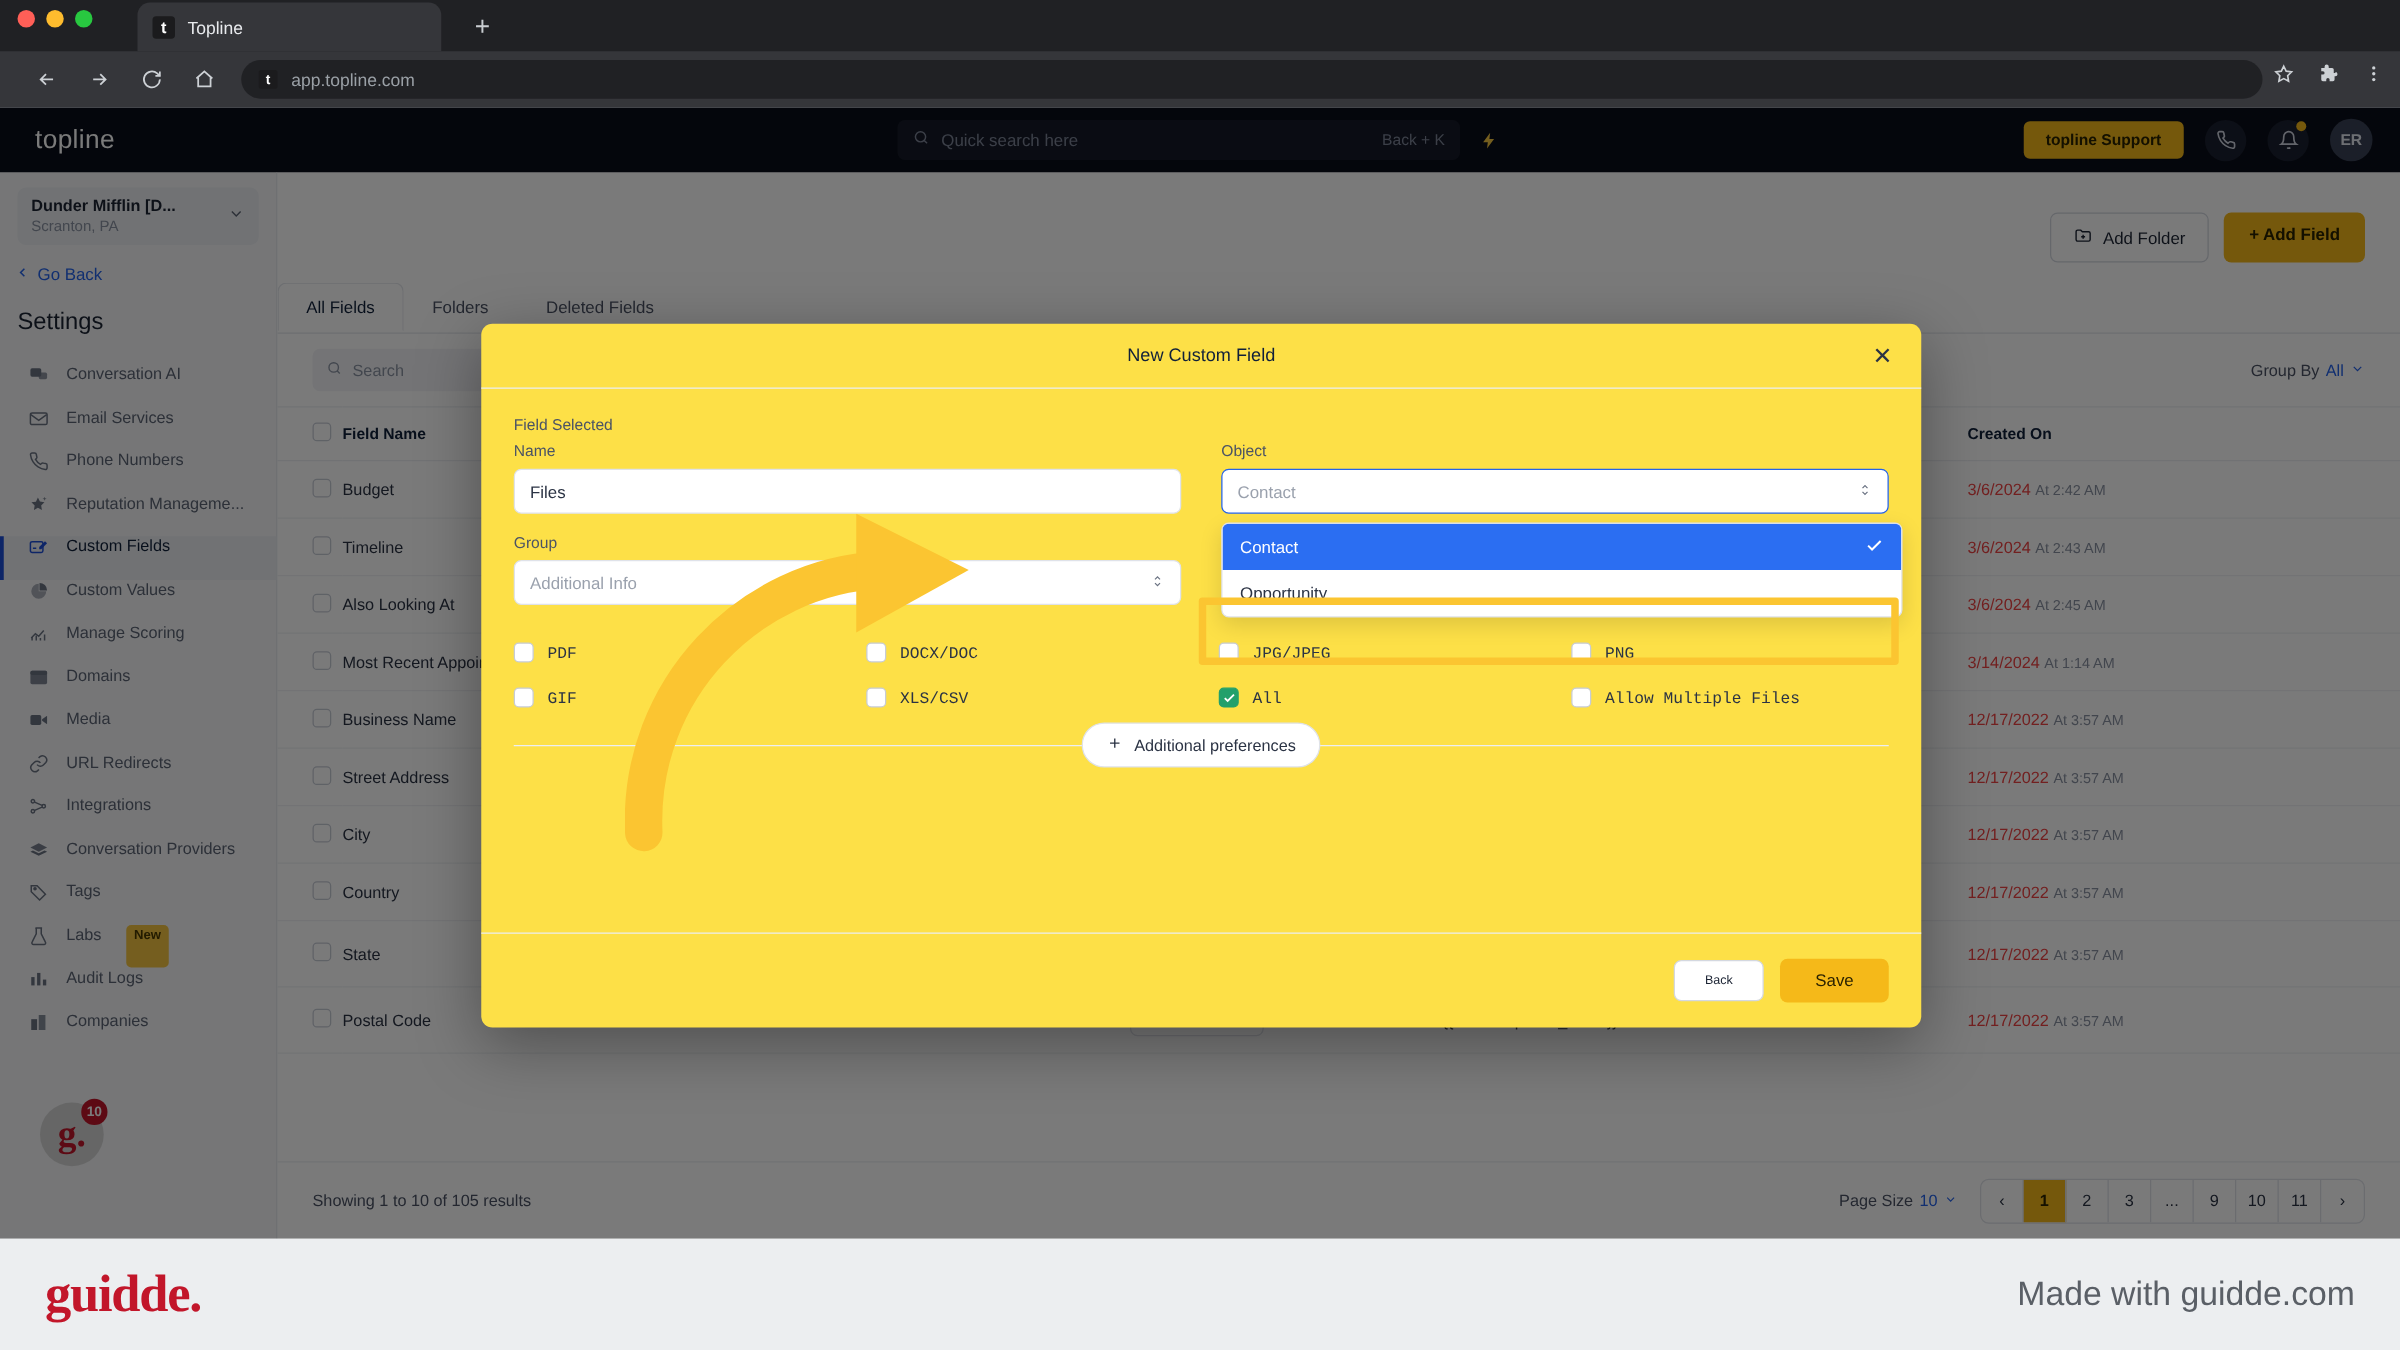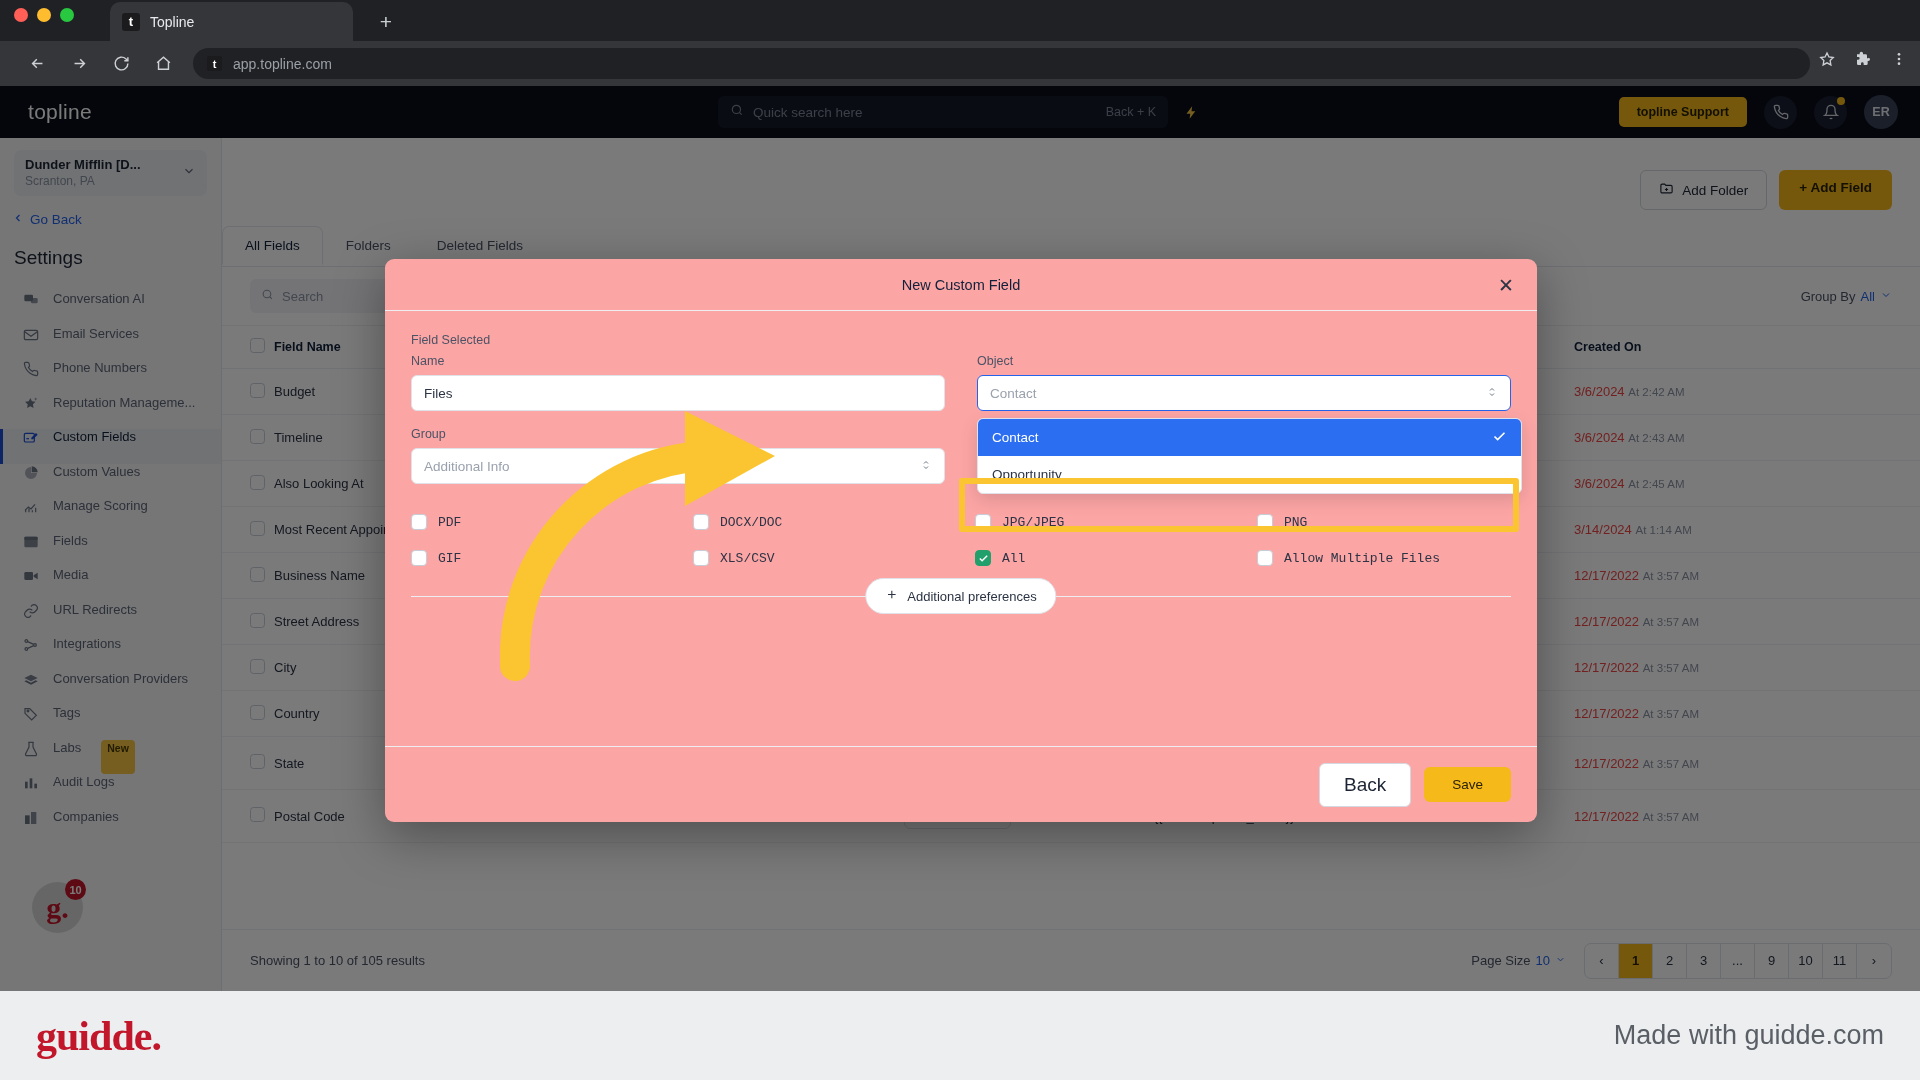--- a/index.html
+++ b/index.html
@@ -127,21 +127,21 @@
   .pagesize .v { color:#2563eb; }
   .pages { display:flex; border:1px solid #dfe2e9; border-radius:7px; overflow:hidden; }
   .pg { min-width:34px; height:34px; display:flex; align-items:center; justify-content:center; font-size:13px; color:#2b3344; border-right:1px solid #dfe2e9; }
   .pg:last-child { border-right:none; }
   .pg.cur { background:#f5b919; color:#2b2200; font-weight:600; }
 
   
   .scrim { position:absolute; left:0; top:86px; width:1920px; height:905px; background:rgba(0,0,0,.52); }
   .modal {
     position:absolute; left:385px; top:259px; width:1152px; height:563px;
-    background:#fca5a5; border-radius:9px; box-shadow:0 14px 50px rgba(0,0,0,.35);
+    background:#fde047; border-radius:9px; box-shadow:0 14px 50px rgba(0,0,0,.35);
   }
   .modal-head { height:52px; display:flex; align-items:center; justify-content:center; position:relative; border-bottom:1px solid #eceef2; }
   .modal-title { font-size:14.5px; color:#10203a; font-weight:500; }
   .modal-x { position:absolute; right:20px; top:15px; width:22px; height:22px; color:#2b3344; display:flex; align-items:center; justify-content:center; font-size:19px; }
   .modal-body { padding:22px 26px 0 26px; }
   .flabel { font-size:12.5px; color:#4b5365; margin-bottom:7px; }
   .field-selected-btn {
     background:#0f2032; color:#fff; border-radius:6px; height:44px; width:358px;
     display:flex; align-items:center; justify-content:center; font-size:13.5px; font-weight:600; margin-bottom:17px;
   }
@@ -166,21 +166,21 @@
   .chk-box { width:16px; height:16px; border:1px solid #c7ccd6; border-radius:4px; background:#fff; flex-shrink:0; }
   .chk-box.on { background:#22a06b; border-color:#22a06b; display:flex; align-items:center; justify-content:center; color:#fff; font-size:11px; }
 
   .addprefs-row { position:relative; margin-top:30px; height:1px; background:#eceef2; }
   .addprefs {
     position:absolute; left:50%; top:-18px; transform:translateX(-50%);
     border:1px solid #dfe2e9; background:#fff; border-radius:19px; height:36px;
     display:flex; align-items:center; gap:9px; padding:0 19px; font-size:13px; color:#2b3344;
   }
   .modal-foot { position:absolute; left:0; right:0; bottom:0; height:76px; border-top:1px solid #eceef2; display:flex; align-items:center; justify-content:flex-end; gap:13px; padding-right:26px; }
-  .btn-back { border:1px solid #d4d8e0; border-radius:6px; padding:10px 24px; font-size:19px; color:#1c2434; background:#fff; }
+  .btn-back { border:1px solid #d4d8e0; border-radius:6px; padding:10px 24px; font-size:10px; color:#1c2434; background:#fff; }
   .btn-save { background:#f5b919; border-radius:6px; padding:10px 28px; font-size:13.5px; color:#2b2200; font-weight:500; }
 
   
   .hl-box {
     position:absolute; left:959px; top:478px; width:560px; height:54px;
     border:6px solid #fbc game; z-index:20;
   }
   .hl-box { border:6px solid #fbc531; border-radius:3px; }
   .arrow { position:absolute; left:510px; top:415px; width:420px; height:330px; z-index:21; pointer-events:none; }
 
@@ -378,21 +378,21 @@
             </span>
             <span>Manage Scoring</span>
           </div>
           <div class="navitem">
             <span class="ic">
               <svg width="16" height="16" viewBox="0 0 24 24" fill="currentColor">
                 <rect x="2" y="4" width="20" height="16" rx="2" opacity=".85"></rect>
                 <rect x="2" y="4" width="20" height="5" rx="2"></rect>
               </svg>
             </span>
-            <span>Fields</span>
+            <span>Domains</span>
           </div>
           <div class="navitem">
             <span class="ic">
               <svg width="16" height="16" viewBox="0 0 24 24" fill="currentColor">
                 <rect x="2" y="6" width="13" height="12" rx="2"></rect>
                 <path d="M16 11l6-4v10l-6-4z"></path>
               </svg>
             </span>
             <span>Media</span>
           </div>

